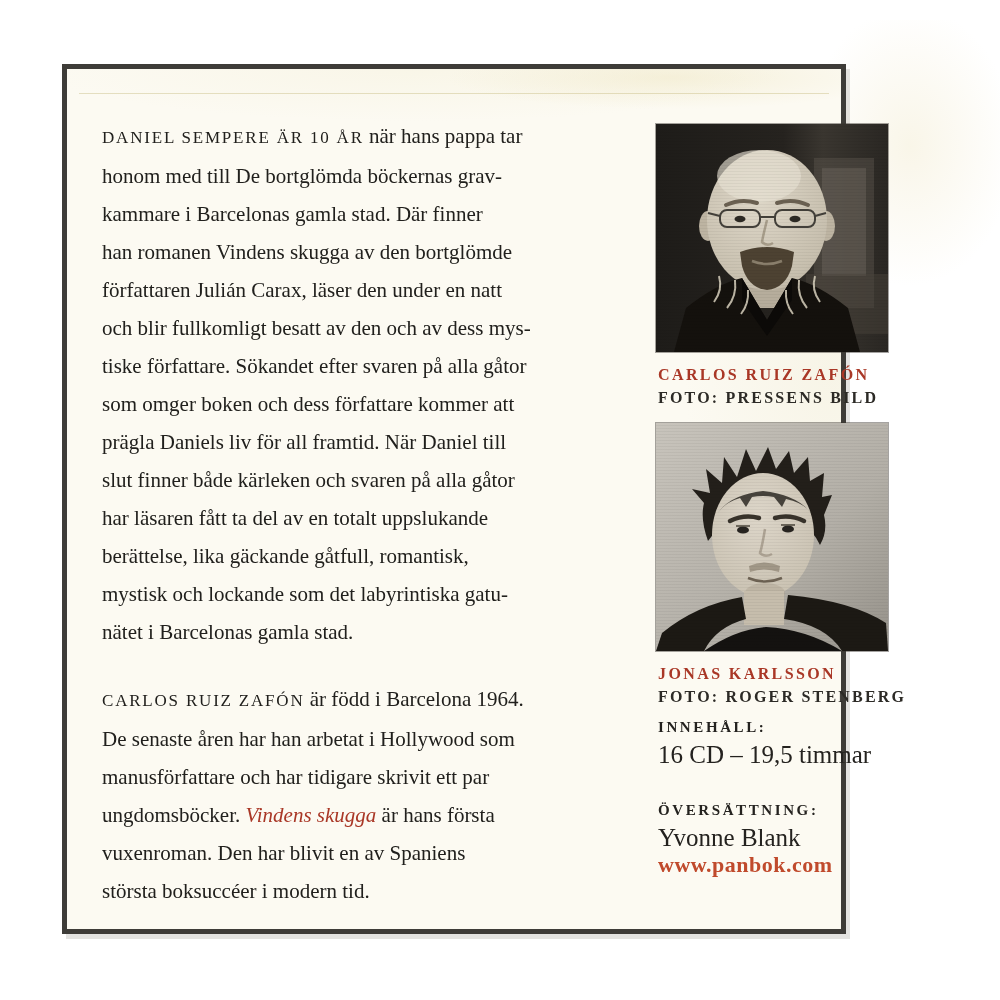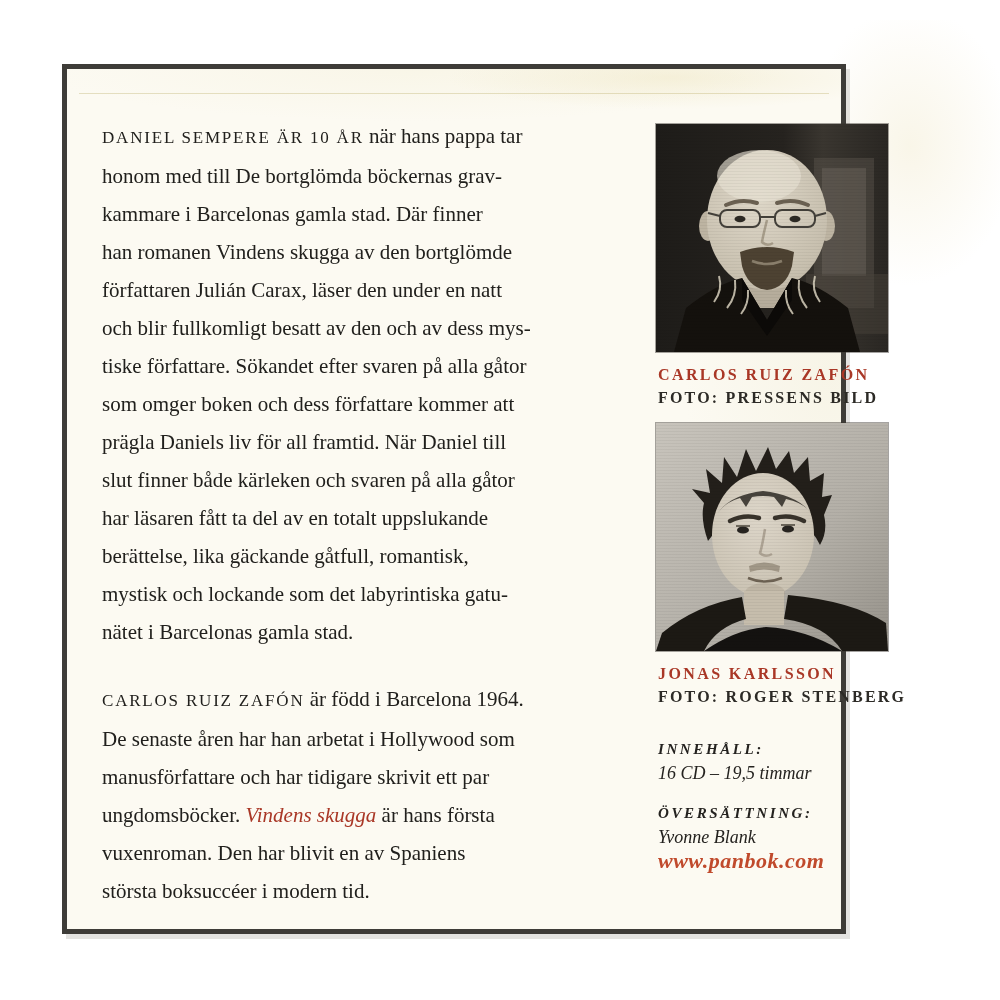--- a/index.html
+++ b/index.html
@@ -67,24 +67,24 @@
   .cap-name {
     font-size:16px; font-weight:bold; letter-spacing:2.4px;
     color:var(--accent-red,#a93726); white-space:nowrap;
   }
   .cap-credit {
     margin-top:5px; font-size:16px; font-weight:bold; letter-spacing:2.2px;
     color:#2c2a26; white-space:nowrap;
   }
 
   
-  .info { position:absolute; left:591px; top:672px; color:#24221f;font-style:italic; }
+  .info { position:absolute; left:591px; top:650px; color:#24221f; }
   .info-label { font-size:15px; font-weight:bold; letter-spacing:2.6px; white-space:nowrap; }
-  .info-value { font-size:18px; margin-top:5px; white-space:nowrap; }
-  .spaced { margin-top:21px; }
+  .info-value { font-size:25px; margin-top:5px; white-space:nowrap; }
+  .spaced { margin-top:33px; }
   .website {
     font-size:22px; font-weight:bold; letter-spacing:0.5px;
     color:var(--link-red,#c04a2c); white-space:nowrap;
   }
 </style>
 </head>
 <body>
 
 <div class="outer-streak"></div>
 

